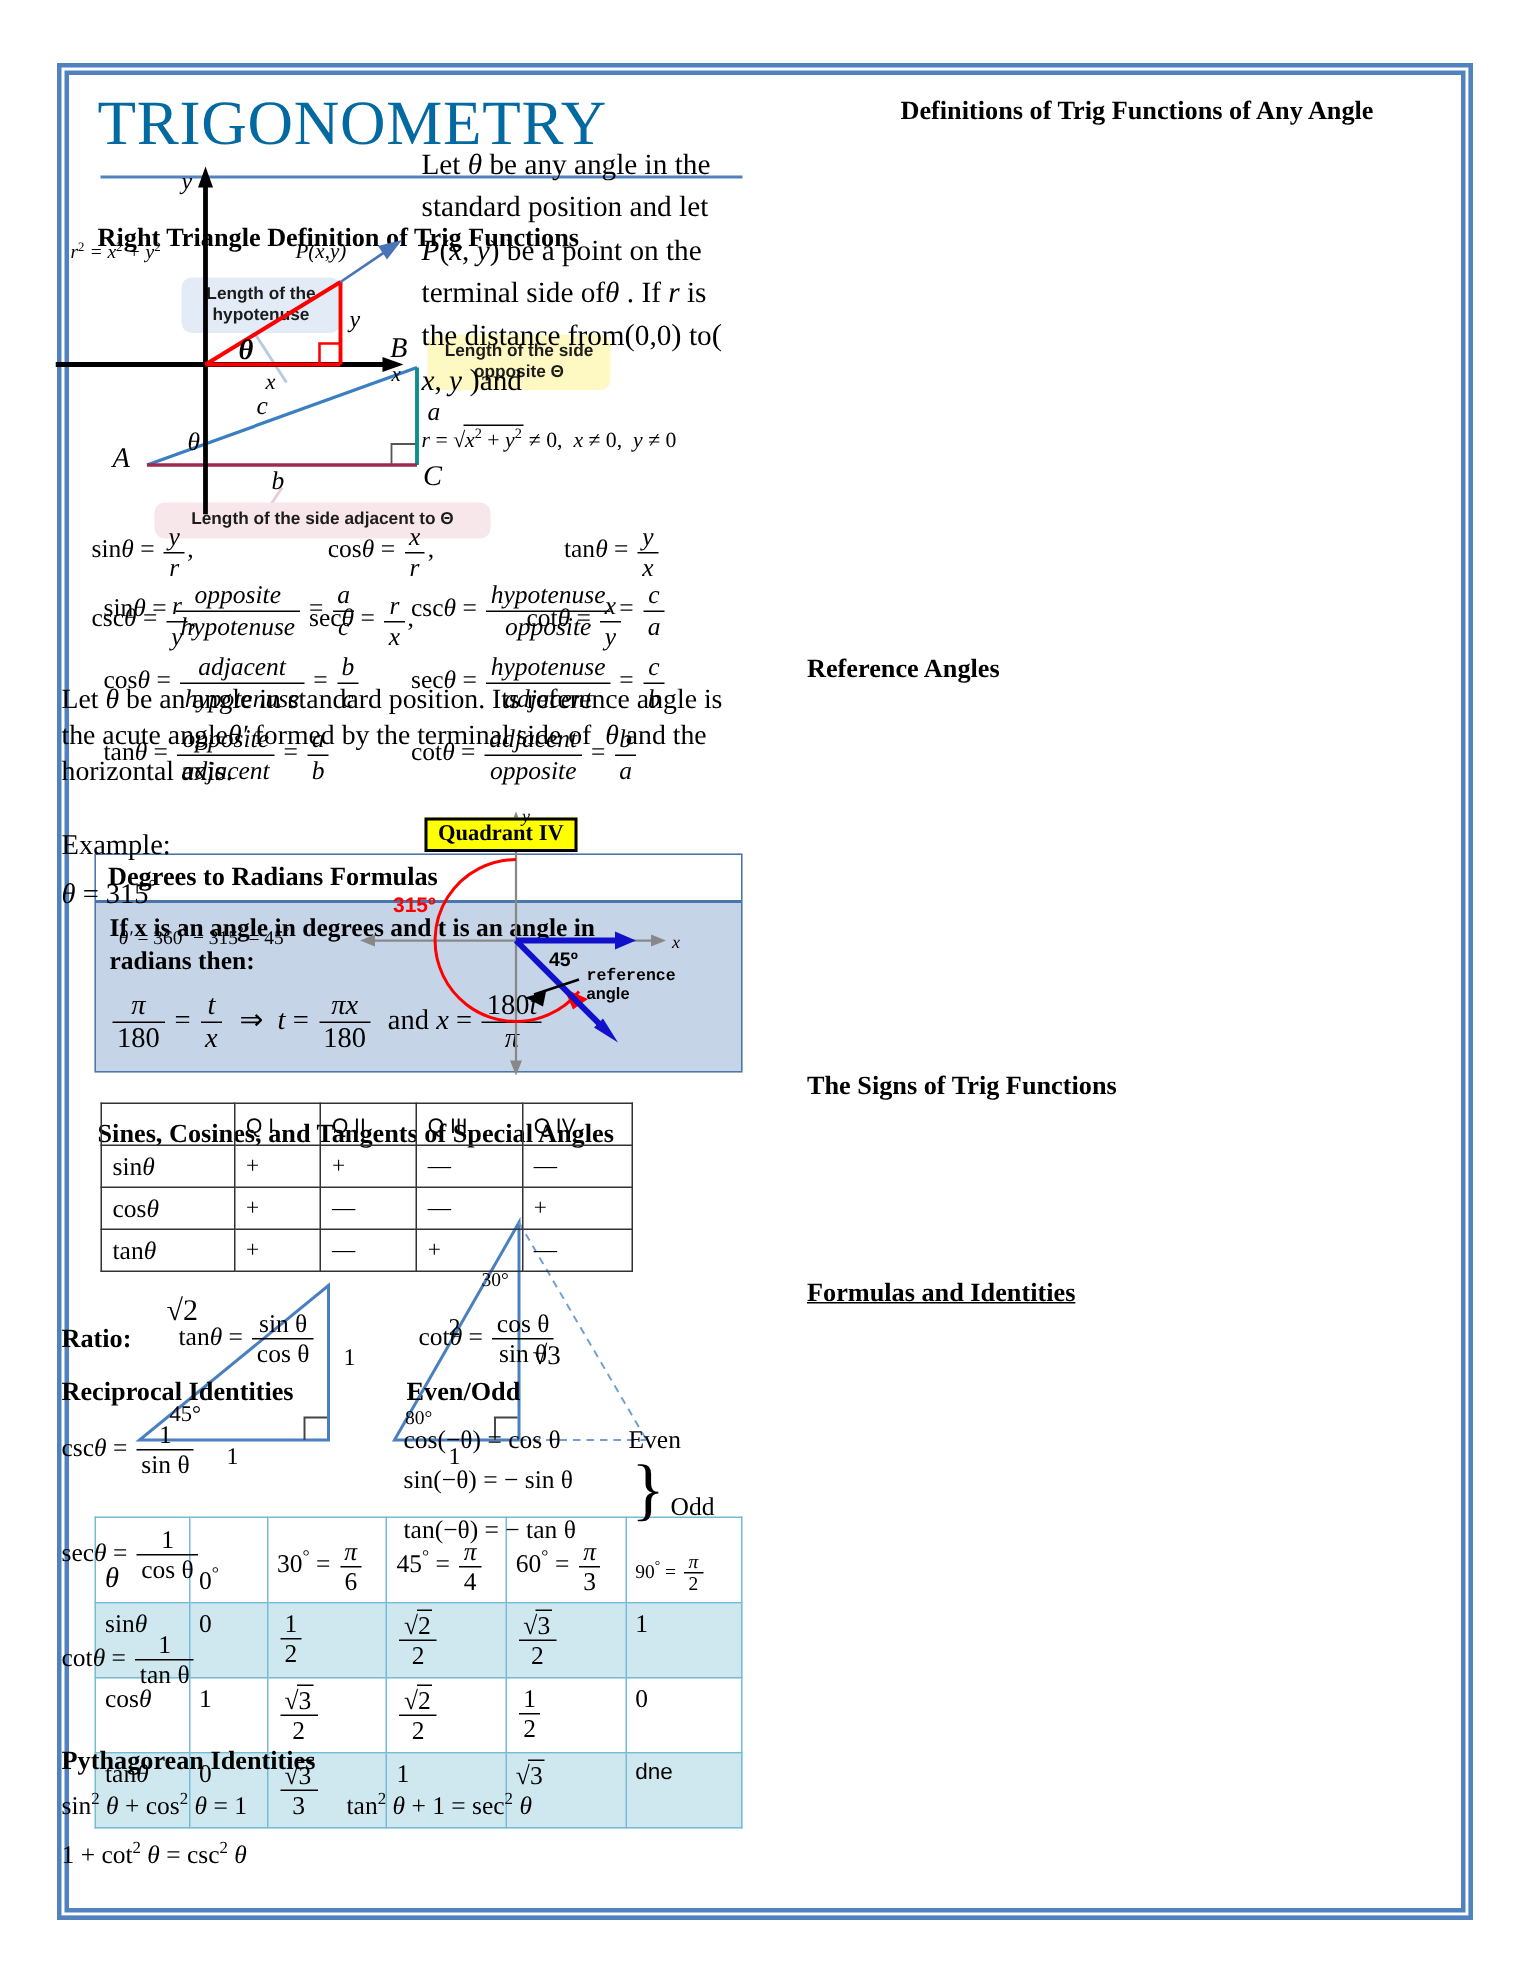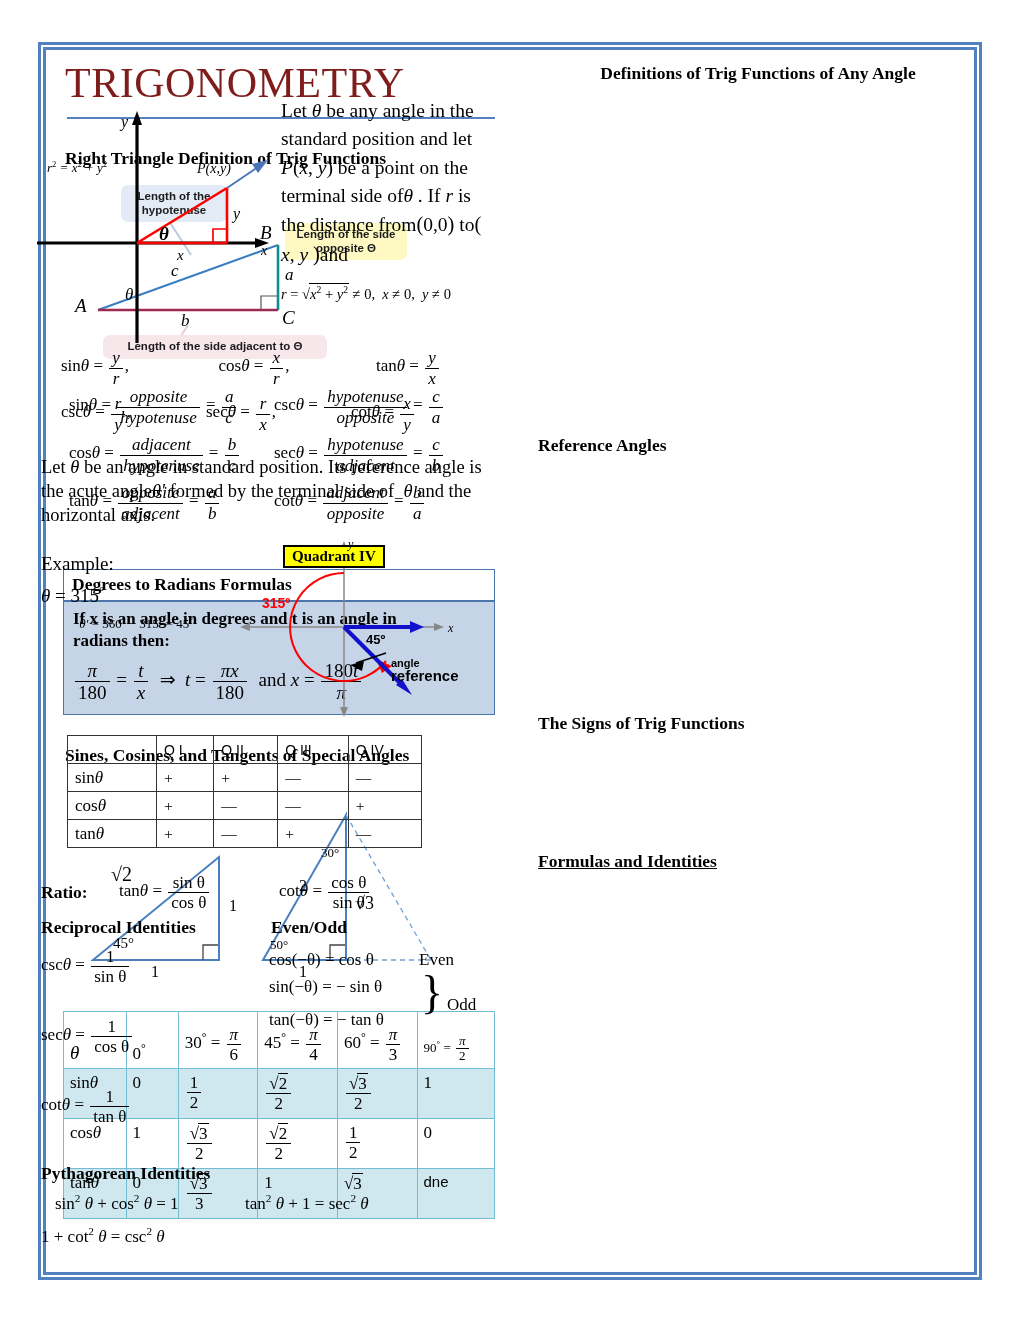--- a/index.html
+++ b/index.html
@@ -34,21 +34,21 @@
   .deg{font-size:.7em;vertical-align:super;}
   h2.sect{
     font-family:"Liberation Serif", serif;
     font-weight:bold;font-size:17.5px;margin:0;padding:0;
   }
   
   #title{
     position:absolute;left:24px;top:16px;width:430px;
     font-family:"Liberation Serif", serif;
     font-size:42px;letter-spacing:.5px;
-    color:#7f1d1d;
+    color:#0369a1;
     line-height:1.05;
   }
   #title-rule{
     position:absolute;left:26px;top:72px;width:428px;height:2px;
     background:#5182bf;
   }
   
   .lc{position:absolute;left:24px;}
   #rt-head{top:103px;width:420px;}
   
@@ -233,21 +233,21 @@
       <line x1="275" y1="175" x2="360" y2="175" stroke="#6f9fd4" stroke-width="1.3" stroke-dasharray="5,4"></line>
     </svg>
     <span class="vlabu" style="left:40px;top:78px;font-size:20px;font-style:normal;">√2</span>
     <span class="vlabu" style="left:158px;top:112px;font-style:normal;">1</span>
     <span class="vlabu" style="left:80px;top:178px;font-style:normal;">1</span>
     <span class="vlabu" style="left:42px;top:150px;font-style:normal;font-size:15px;">45°</span>
     <span class="vlabu" style="left:228px;top:92px;font-style:normal;">2</span>
     <span class="vlabu" style="left:284px;top:108px;font-size:18px;font-style:normal;">√3</span>
     <span class="vlabu" style="left:228px;top:178px;font-style:normal;">1</span>
     <span class="vlabu" style="left:250px;top:60px;font-size:13px;font-style:normal;">30°</span>
-    <span class="vlabu" style="left:199px;top:152px;font-size:13px;font-style:normal;">50°</span>
+    <span class="vlabu" style="left:199px;top:152px;font-size:13px;font-style:normal;">80°</span>
   </div>
 
   <table class="stbl">
     <tbody>
           <tr>
       <td class="hd" style="width:56px;">
         <span class="math mi" style="font-size:19px;">θ</span>
       </td>
       <td class="hd" style="width:48px;">
         <span class="math" style="vertical-align:top;">0<span class="deg">°</span></span>
@@ -380,21 +380,21 @@
       <line x1="118" y1="92" x2="188" y2="92" stroke="#1111cc" stroke-width="4"></line>
       <polygon points="198,92 184,86 184,98" fill="#1111cc"></polygon>
       <line x1="118" y1="92" x2="178" y2="152" stroke="#1111cc" stroke-width="4"></line>
       <polygon points="186,160 170,150 176,144" fill="#1111cc"></polygon>
       <line x1="130" y1="128" x2="160" y2="118" stroke="#000" stroke-width="1.6"></line>
       <polygon points="124,130 138,126 136,136" fill="#000"></polygon>
     </svg>
     <div style="position:absolute;left:57px;top:10px;background:#ffff00;border:2px solid #000;padding:1px 7px;font-family:'Liberation Serif',serif;font-weight:bold;font-size:15px;">Quadrant IV</div>
     <span style="position:absolute;left:36px;top:60px;color:#ff0000;font-family:'Liberation Sans',sans-serif;font-weight:bold;font-size:14px;">315º</span>
     <span style="position:absolute;left:140px;top:97px;font-family:'Liberation Sans',sans-serif;font-weight:bold;font-size:13px;">45º</span>
-    <span style="position:absolute;left:165px;top:110px;font-family:Liberation Sans, sans-serif;font-weight:bold;font-size:15px;margin-top:22px;">reference</span>
+    <span style="position:absolute;left:165px;top:110px;font-family:Liberation Mono, monospace;font-weight:bold;font-size:11px;">reference</span>
     <span style="position:absolute;left:165px;top:122px;font-family:'Liberation Sans',sans-serif;font-weight:bold;font-size:11px;">angle</span>
     <span class="vlab" style="left:122px;top:2px;font-size:12px;">y</span>
     <span class="vlab" style="left:222px;top:86px;font-size:12px;">x</span>
   </div>
 
   <h2 class="sect rc" id="signhead">The Signs of Trig Functions</h2>
   <table class="sgn">
     <tbody>
           <tr>
       <td style="width:74px;"></td>
@@ -469,21 +469,21 @@
     <div style="position:relative;">
       <div class="math" style="height:33px;">sin(−θ) = − sin θ</div>
       <div class="math" style="height:33px;">tan(−θ) = − tan θ</div>
       <span class="brace" style="left:152px;top:-2px;">}</span>
       <span class="math" style="position:absolute;left:178px;top:18px;">Odd</span>
     </div>
   </div>
 
   <div class="rc" id="pyth-h">Pythagorean Identities</div>
   <div class="rc math" id="pyth">
-    <div style="display:flex;margin-left:14px;">
+    <div style="display:flex;">
       <span style="width:190px;">sin<sup class="e">2</sup> <span class="mi">θ</span> + cos<sup class="e">2</sup> <span class="mi">θ</span> = 1</span>
       <span>tan<sup class="e">2</sup> <span class="mi">θ</span> + 1 = sec<sup class="e">2</sup> <span class="mi">θ</span></span>
     </div>
     <div>1 + cot<sup class="e">2</sup> <span class="mi">θ</span> = csc<sup class="e">2</sup> <span class="mi">θ</span></div>
   </div>
 
 </div>
 </div>
 
 </body></html>

